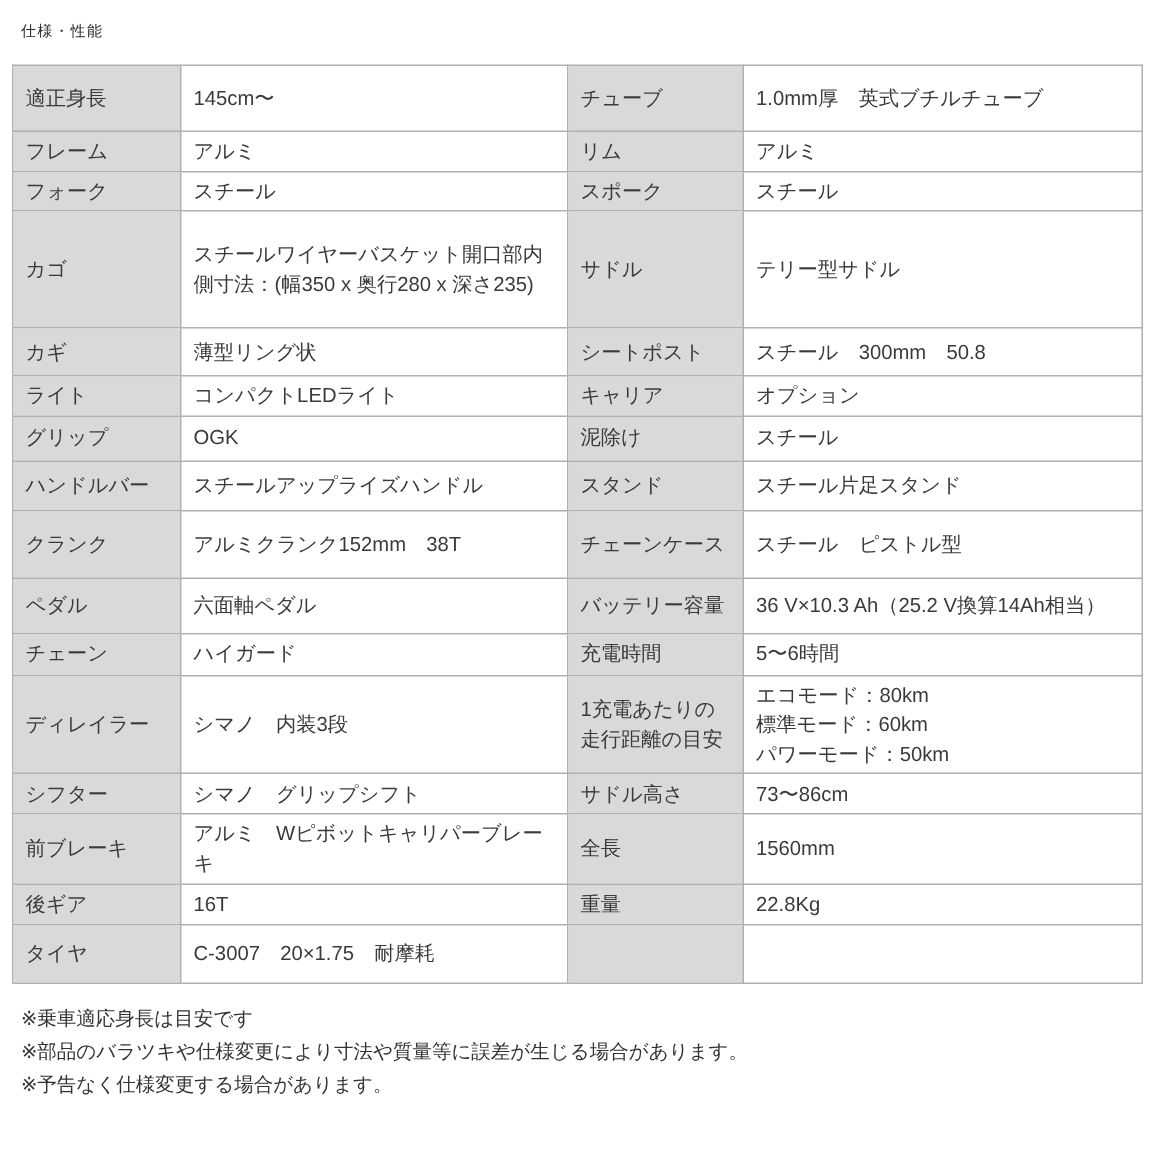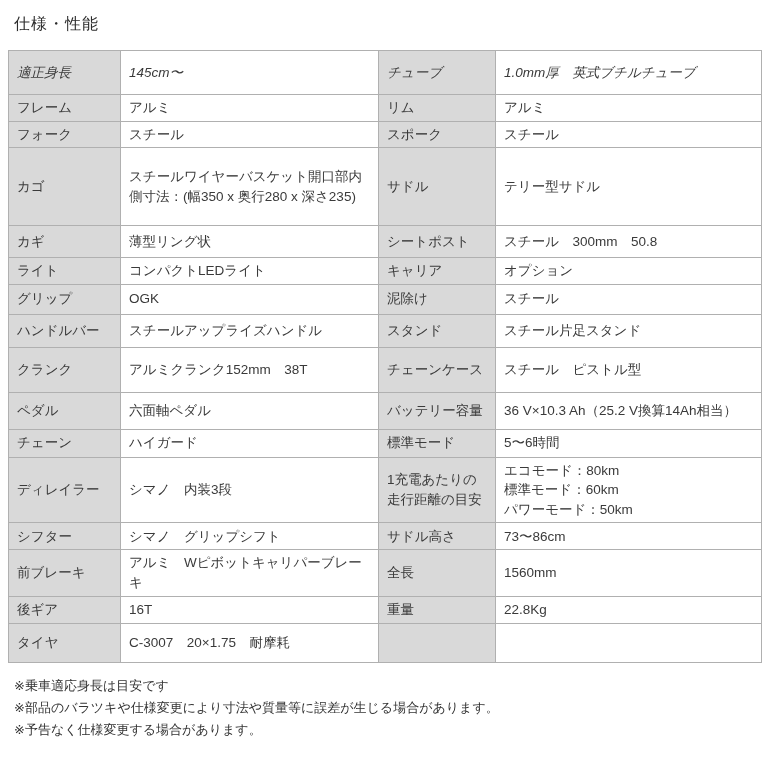--- a/index.html
+++ b/index.html
@@ -12,21 +12,21 @@
     font-family:"Liberation Sans","DejaVu Sans",sans-serif;
     color:var(--text);
     width:768px;
   }
   .page{
     box-sizing:border-box;
     width:768px;
     padding:8px 3px 10px 8px;
   }
   .page-title{
-    font-size:16px;
+    font-size:10px;
     font-weight:400;
     color:#2b2b2b;
     margin:6px 0 15px 6px;
     letter-spacing:1px;
   }
   table.spec{
     border-collapse:collapse;
     table-layout:fixed;
     width:753px;
   }
@@ -68,21 +68,21 @@
   <h1 class="page-title">仕様・性能</h1>
 
   <table class="spec">
     <colgroup>
       <col class="c-label-l">
       <col class="c-value-l">
       <col class="c-label-r">
       <col class="c-value-r">
     </colgroup>
     <tbody id="spec-body">
-        <tr style="height: 44px; font-style: italic;">
+        <tr style="height: 44px;">
           <th>適正身長</th>
           <td>145cm〜</td>
           <th>チューブ</th>
           <td>1.0mm厚　英式ブチルチューブ</td>
         </tr>
         <tr style="height: 26px;">
           <th>フレーム</th>
           <td>アルミ</td>
           <th>リム</th>
           <td>アルミ</td>
@@ -131,21 +131,21 @@
         </tr>
         <tr style="height: 37px;">
           <th>ペダル</th>
           <td>六面軸ペダル</td>
           <th>バッテリー容量</th>
           <td>36 V×10.3 Ah（25.2 V換算14Ah相当）</td>
         </tr>
         <tr style="height: 28px; padding-left: 44px;">
           <th>チェーン</th>
           <td>ハイガード</td>
-          <th>標準モード</th>
+          <th>充電時間</th>
           <td>5〜6時間</td>
         </tr>
         <tr style="height: 65px;">
           <th>ディレイラー</th>
           <td>シマノ　内装3段</td>
           <th>1充電あたりの走行距離の目安</th>
           <td>エコモード：80km
 標準モード：60km
 パワーモード：50km</td>
         </tr>

